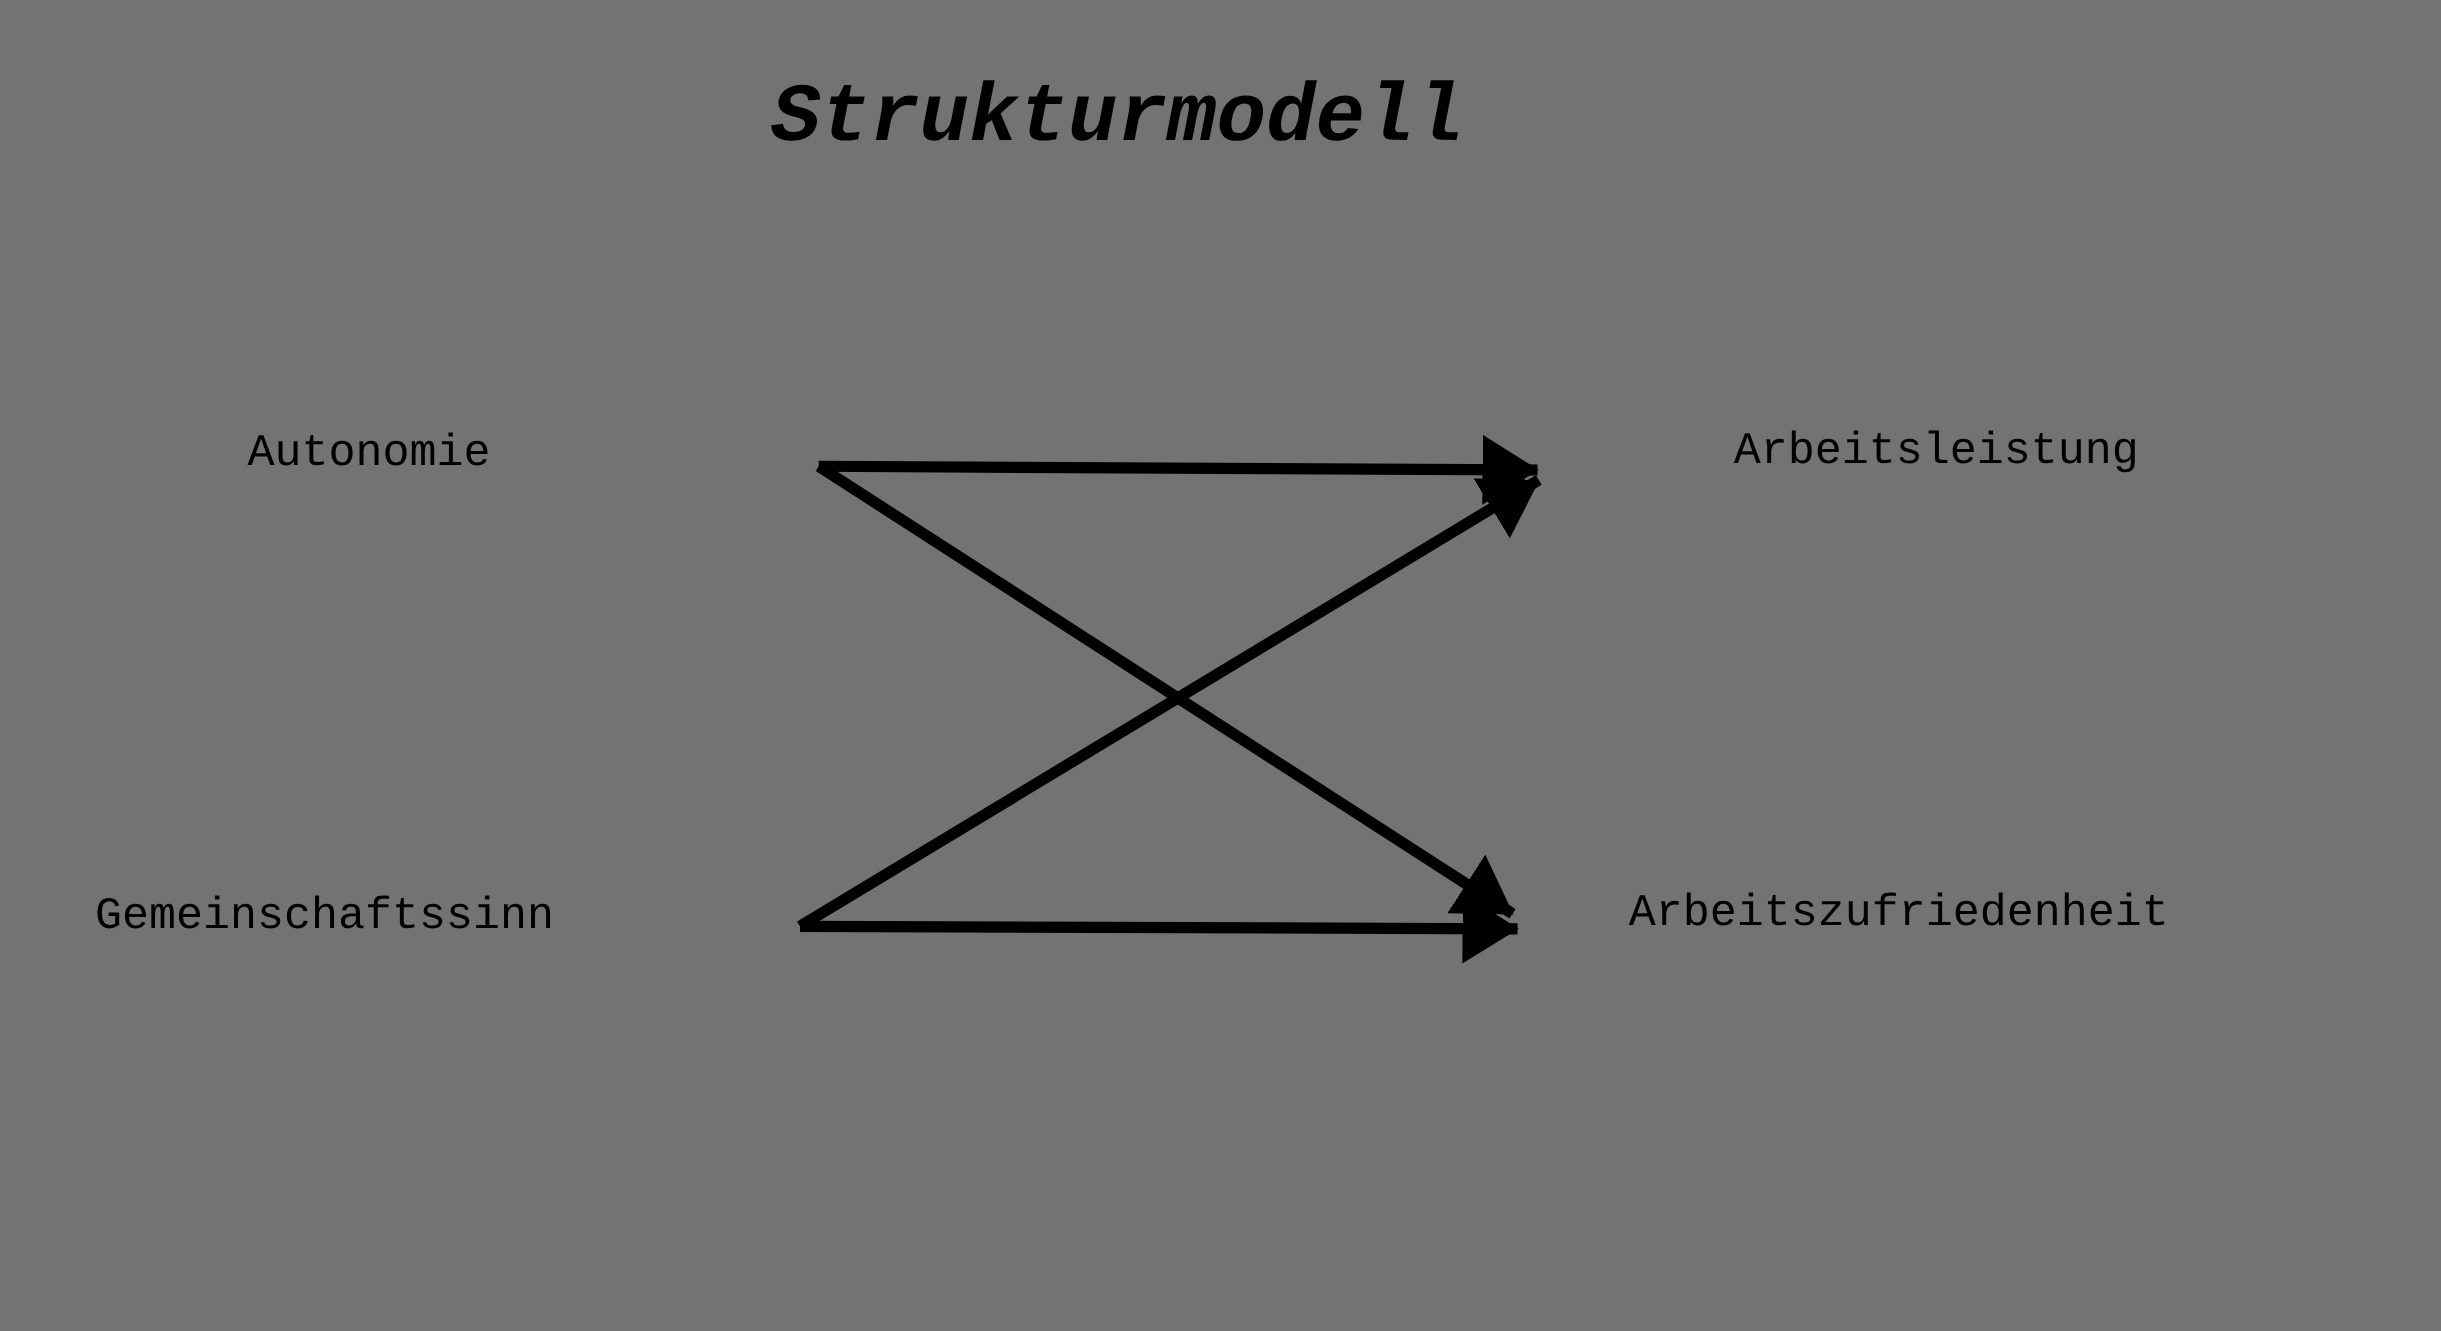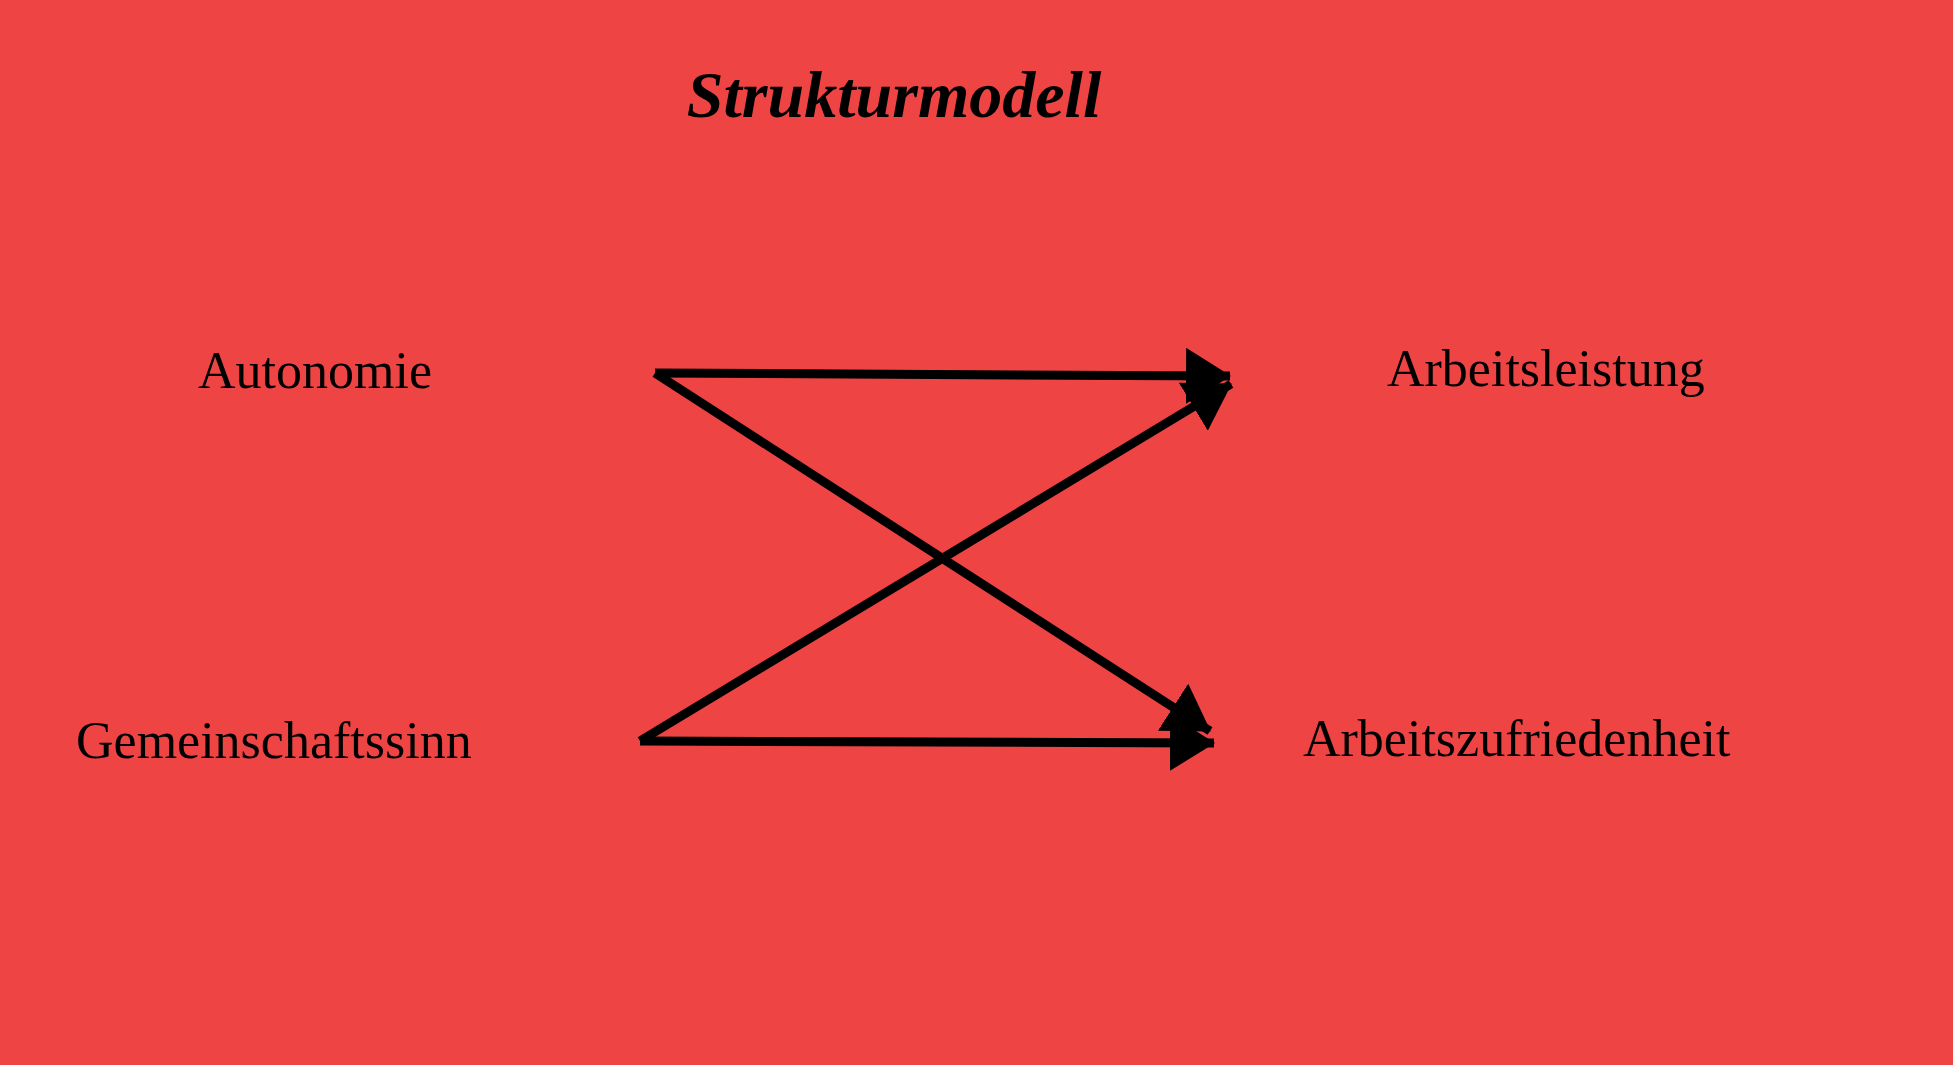--- a/index.html
+++ b/index.html
@@ -4,39 +4,39 @@
 <style>
   html, body {
     margin: 0;
     padding: 0;
     background: #ffffff;
   }
   .canvas {
     position: relative;
     width: 1953px;
     height: 1065px;
-    background: #ef4444;
+    background: #737373;
     overflow: hidden;
-    font-family: Liberation Serif, serif;
+    font-family: Liberation Mono, monospace;
     color: #000000;
   }
   .diagram-title {
     position: absolute;
     top: 62px;
     left: 894px;
     transform: translateX(-50%);
     font-size: 66px;
     font-style: italic;
     font-weight: 600;
     line-height: 1;
     white-space: nowrap;
   }
   .node-label {
     position: absolute;
-    font-size: 52px;
+    font-size: 36px;
     line-height: 1;
     white-space: nowrap;
   }
   .node-autonomie        { top: 345px; left: 198px; }
   .node-gemeinschaftssinn{ top: 715px; left: 76px;  }
   .node-arbeitsleistung  { top: 343px; left: 1387px; }
   .node-arbeitszufriedenheit { top: 713px; left: 1303px; }
   .edges-layer {
     position: absolute;
     top: 0;

